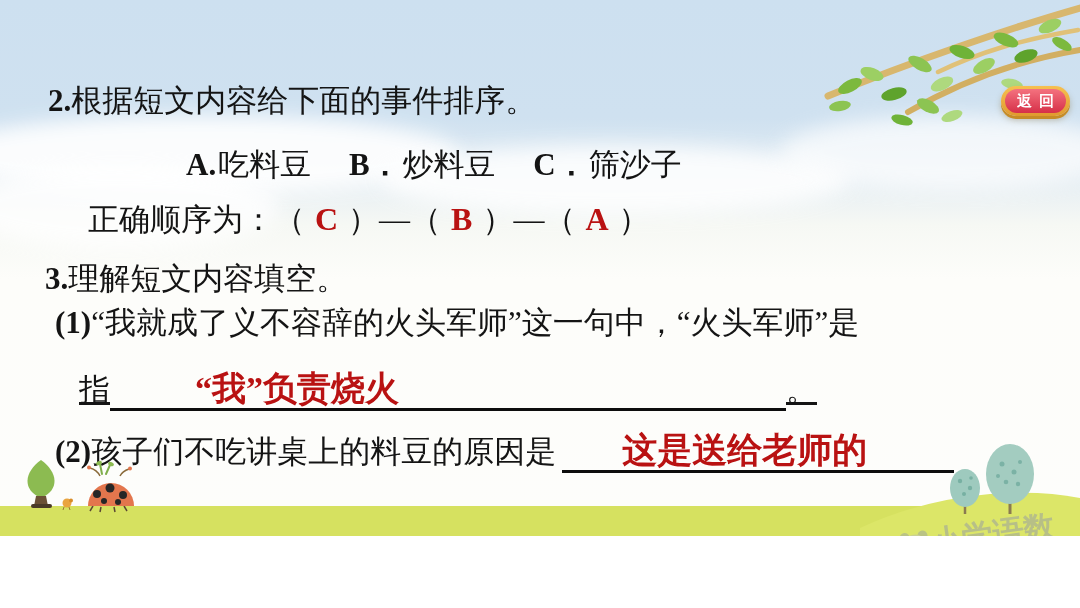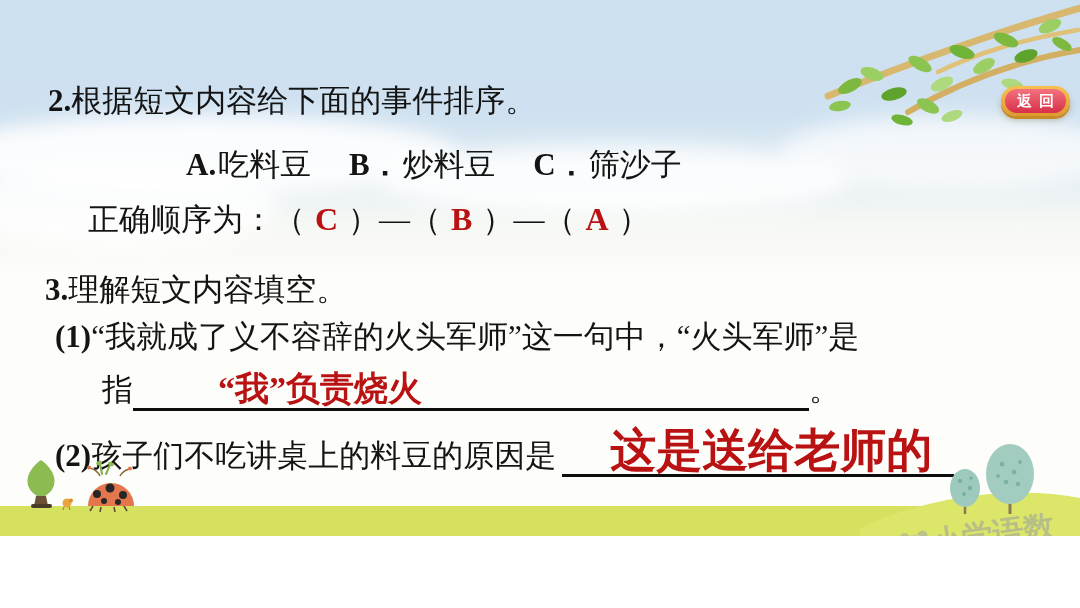--- a/index.html
+++ b/index.html
@@ -22,21 +22,21 @@
   .blank{
     display:inline-block;
     border-bottom:3px solid #0d0d0d;
     line-height:36px;
     vertical-align:baseline;
   }
   .blank .red{font-size:34px;}
   #p1-blank{width:676px;}
   #p1-blank .red{margin-left:85px;}
   #p2-blank{width:392px;margin-left:6px;}
-  #p2-blank .red{margin-left:48px;font-size:46px;}
+  #p2-blank .red{margin-left:60px;font-size:35px;}
   #back-btn{
     position:absolute;left:1001px;top:86px;
     background:linear-gradient(180deg,#f6c050,#e09a2e);
     border-radius:16px;padding:3px 4px;
     box-shadow:0 3px 0 rgba(198,137,31,.95), 0 4px 6px rgba(120,90,30,.35);
     cursor:pointer;
   }
   #back-btn .inner{
     background:linear-gradient(180deg,#f4727f,#d63048);
     border-radius:12px;color:#ffffff;
@@ -105,29 +105,29 @@
   <div class="line" style="left:158px;top:146px;margin-left:28px;">
     <span class="opt"><b>A.</b><span>吃料豆</span></span>
     <span class="opt"><b>B．</b><span>炒料豆</span></span>
     <span class="opt"><b>C．</b><span>筛沙子</span></span>
   </div>
 
   <div class="line" style="left:88px;top:200px;text-align:center;">
     <span>正确顺序为：（</span><span class="ans">C</span><span>）—（</span><span class="ans">B</span><span>）—（</span><span class="ans">A</span><span>）</span>
   </div>
 
-  <div class="line" style="left:45px;top:271px;">
+  <div class="line" style="left:45px;top:260px;">
     <span class="num">3.</span><span>理解短文内容填空。</span>
   </div>
 
-  <div class="line" style="left:55px;top:318px;text-align:right;">
+  <div class="line" style="left:55px;top:304px;text-align:right;">
     <span class="num">(1)</span><span>“我就成了义不容辞的火头军师”这一句中，“火头军师”是</span>
   </div>
 
-  <div class="line" style="left:102px;top:371px;">
+  <div class="line" style="left:79px;top:371px;text-decoration:underline;">
     <span>指</span><span class="blank" id="p1-blank"><span class="red">“我”负责烧火</span></span><span>。</span>
   </div>
 
   <div class="line" style="left:55px;top:433px;">
     <span class="num">(2)</span><span>孩子们不吃讲桌上的料豆的原因是</span><span class="blank" id="p2-blank"><span class="red">这是送给老师的</span></span>
   </div>
 
 
   <div id="grass"></div>
 

